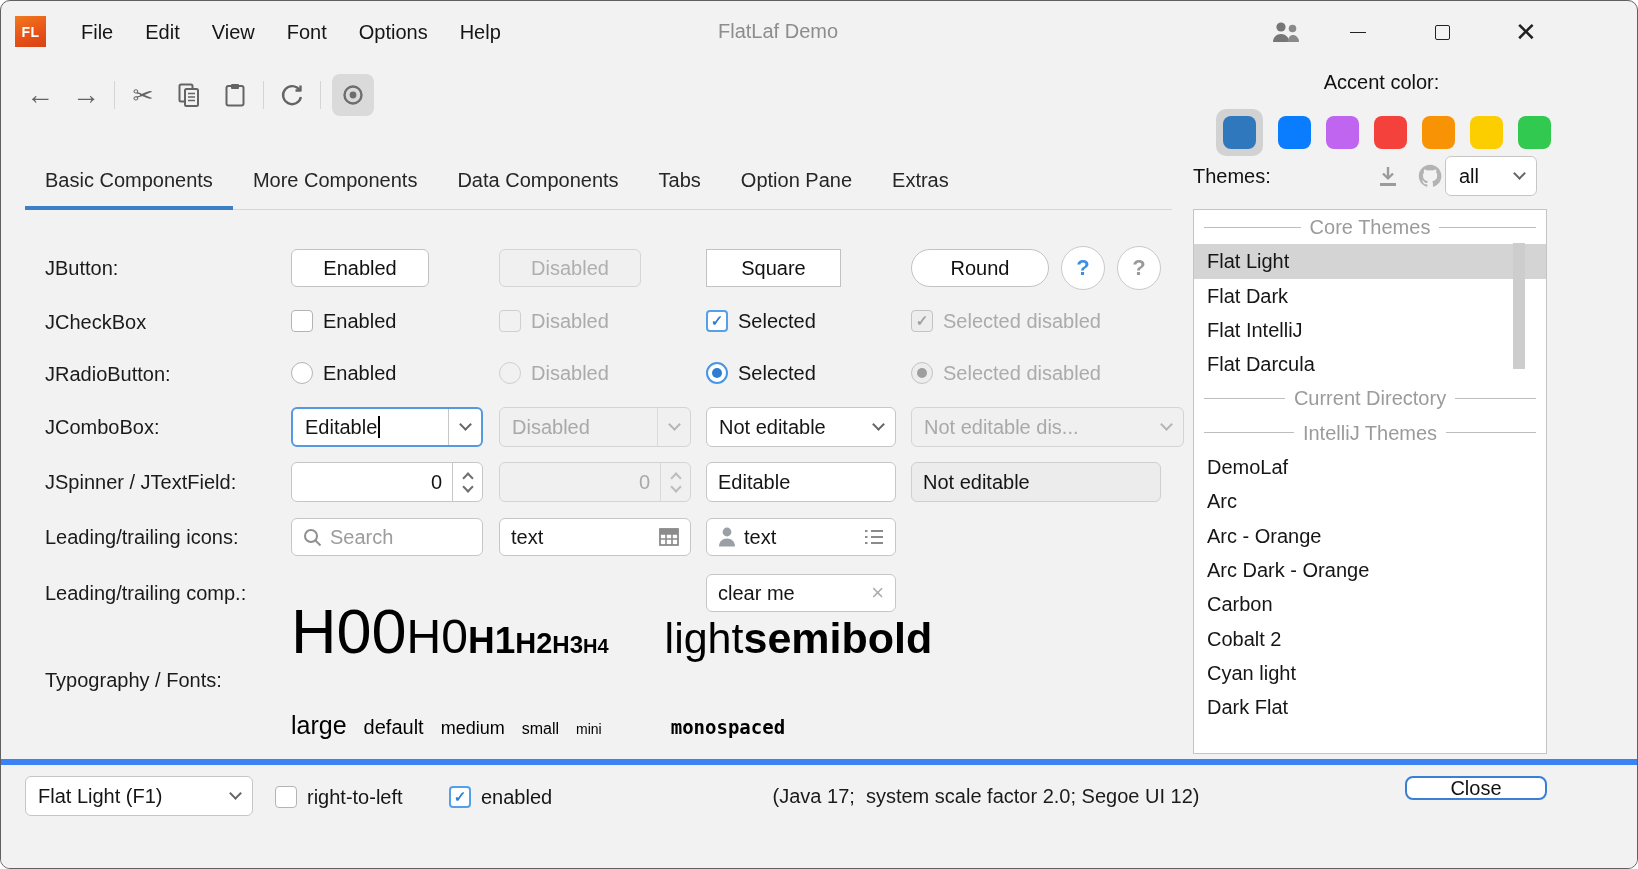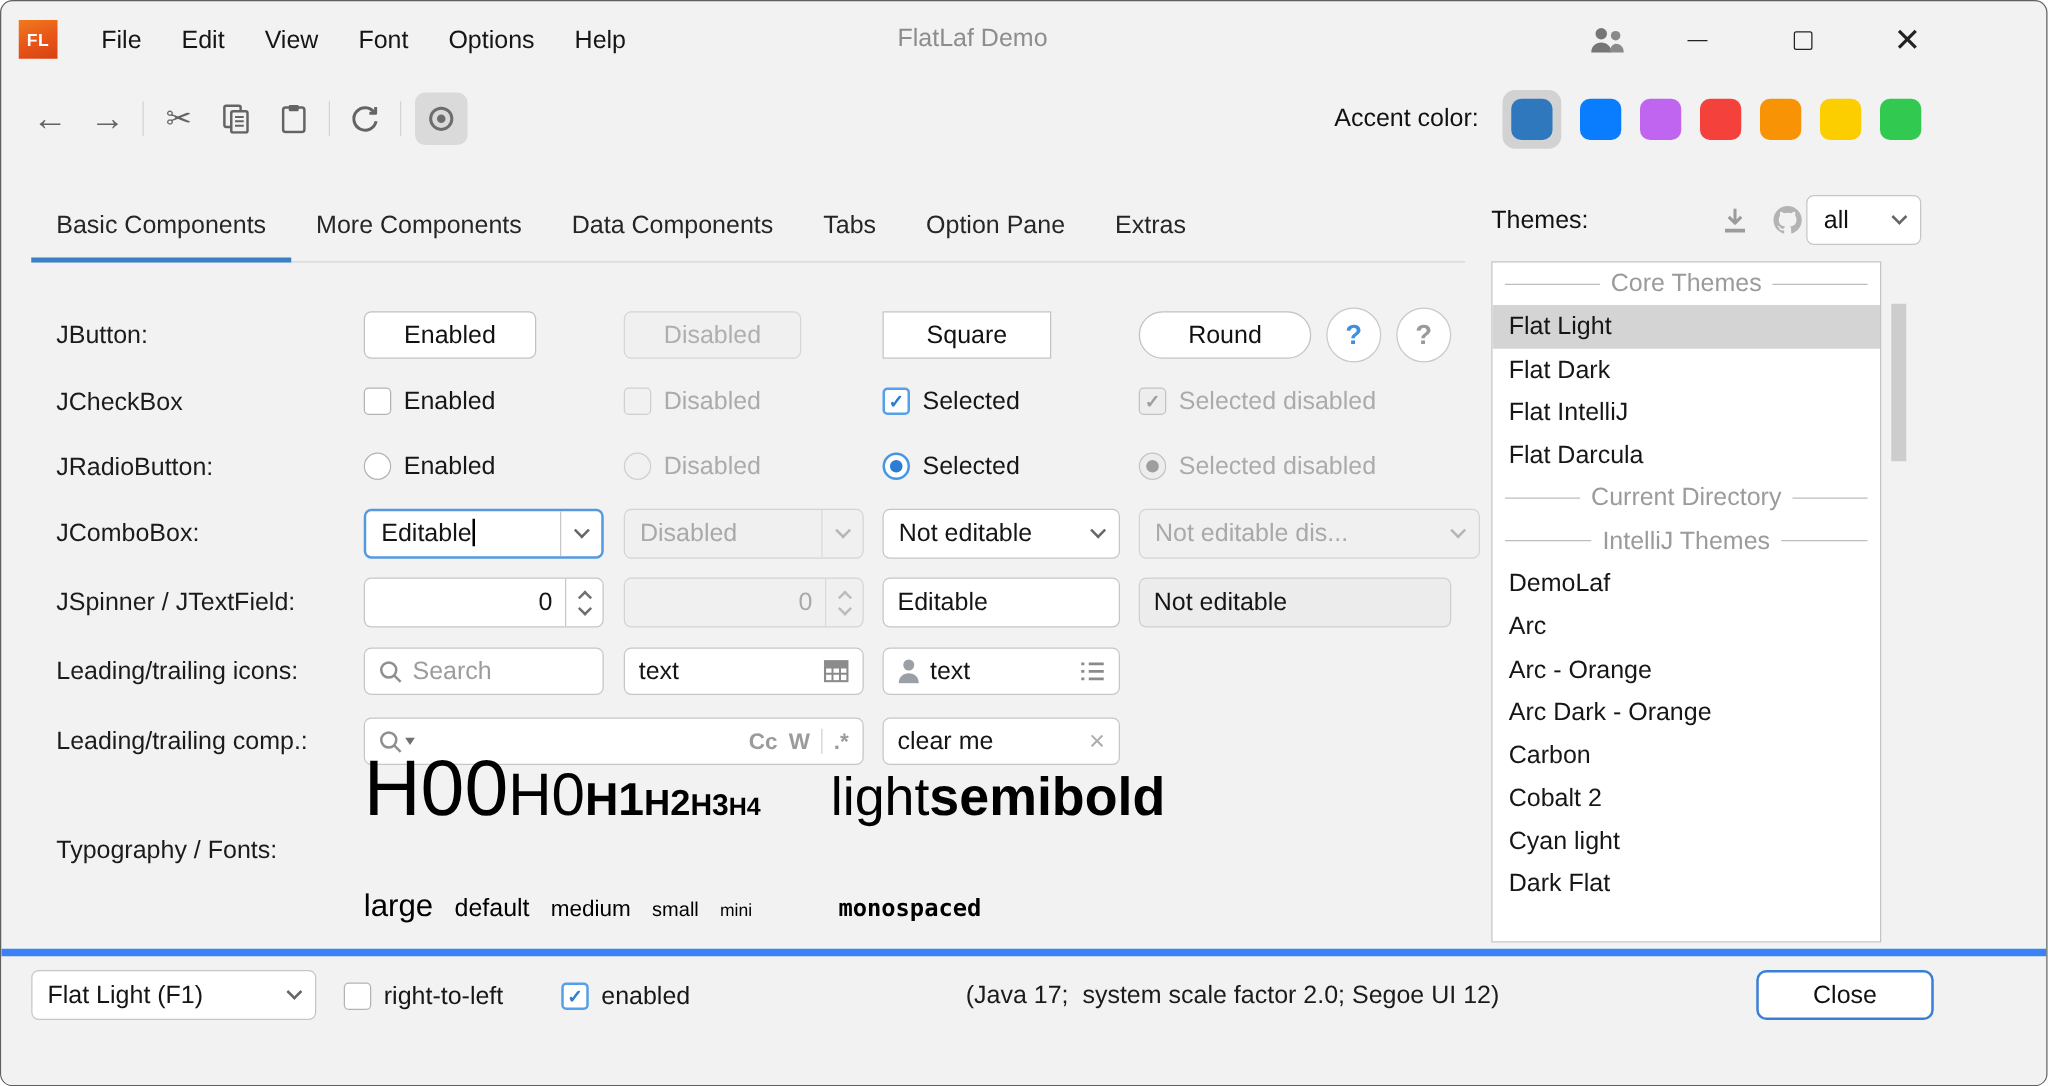--- a/index.html
+++ b/index.html
@@ -17,36 +17,36 @@
   .winbtn { width:46px; height:62px; display:flex; align-items:center; justify-content:center; font-size:20px; color:#222; }
   .minimize { left:1334px; } .maximize { left:1418px; } .closebtn { left:1502px; }
   .max-glyph { width:15px; height:15px; border:1.6px solid #222; border-radius:2px; }
   .min-glyph { width:16px; height:0; border-top:1.8px solid #222; }
 
   
   .toolbar { position:absolute; left:16px; top:70px; height:48px; display:flex; align-items:center; }
   .tool-icon { width:46px; height:42px; display:flex; align-items:center; justify-content:center; color:#646464; font-size:25px; }
   .tool-sep { width:1px; height:28px; background:#d4d4d4; margin:0 5px; }
   .tool-toggle { background:#dadada; border-radius:8px; width:42px; height:42px; margin-left:6px; }
-  .accent-bar { position:absolute; right:100px; top:70px; height:48px; display:flex; align-items:center; gap:15px; }
+  .accent-bar { position:absolute; right:86px; top:70px; height:48px; display:flex; align-items:center; gap:15px;flex-direction:column; }
   .accent-label { font-size:20px; color:#111; margin-right:4px; }
   .swatch { width:33px; height:33px; border-radius:8px; }
   .swatch-wrap { width:47px; height:47px; border-radius:10px; background:#d2d2d2; display:flex; align-items:center; justify-content:center; }
 
   
   .tabstrip { position:absolute; left:24px; top:151px; width:1147px; height:58px; border-bottom:1px solid #d6d6d6; display:flex; }
   .tab { position:relative; padding:0 20px; font-size:20px; color:#262626; line-height:56px; }
   .tab.active::after { content:""; position:absolute; left:0; right:0; bottom:-1px; height:4px; background:#3b7fc7; }
 
   
   .themes-head { position:absolute; left:1192px; top:152px; width:346px; height:46px; display:flex; align-items:center; }
   .themes-label { font-size:20px; color:#111; }
   .icon-btn { width:42px; height:42px; display:flex; align-items:center; justify-content:center; }
   .theme-filter { position:absolute; left:1444px; top:155px; width:92px; height:40px; background:#fff; border:1px solid #c6c6c6; border-radius:6px; display:flex; align-items:center; padding-left:13px; font-size:20px; color:#111; }
-  .themes-list { position:absolute; left:1192px; top:208px; width:312px; height:545px; background:#fff; border:1px solid #c4c4c4; overflow:hidden; font-size:20px; }
+  .themes-list { position:absolute; left:1192px; top:208px; width:354px; height:545px; background:#fff; border:1px solid #c4c4c4; overflow:hidden; font-size:20px; }
   .theme-row { height:34.3px; line-height:34.3px; padding-left:13px; color:#161616; white-space:nowrap; }
   .theme-row.selected { background:#d4d4d4; }
   .theme-header { display:flex; align-items:center; color:#9b9b9b; padding:0 10px; }
   .theme-header::before, .theme-header::after { content:""; flex:1; border-top:1px solid #bdbdbd; }
   .theme-header::before { margin-right:9px; } .theme-header::after { margin-left:9px; }
   .list-scroll { position:absolute; left:1512px; top:242px; width:12px; height:126px; background:#cdcdcd; }
 
   
   .rowlabel { position:absolute; left:44px; font-size:20px; color:#1b1b1b; height:28px; line-height:28px; white-space:nowrap; }
   .btn { position:absolute; height:38px; background:#fff; border:1px solid #c2c2c2; border-radius:6px; font-size:20px; color:#111; display:flex; align-items:center; justify-content:center; }
@@ -96,21 +96,21 @@
   .h2{font-size:29px;font-weight:700;} .h3{font-size:24px;font-weight:700;} .h4{font-size:20px;font-weight:700;}
   .w-light{font-size:43px;font-weight:300;margin-left:56px;} .w-semibold{font-size:43px;font-weight:700;margin-top:28px;}
   .s-large{font-size:25px;} .s-default{font-size:20px;} .s-medium{font-size:18px;} .s-small{font-size:16px;} .s-mini{font-size:14px;}
   .s-mono{font-size:19px;font-family:"DejaVu Sans Mono",monospace;font-weight:600;margin-left:52px;}
 
   
   .bottombar { position:absolute; left:0; right:0; top:758px; bottom:0; border-top:6px solid #3b82f6; background:#f2f2f2; }
   .lnf-combo { left:24px; top:11px; width:228px; }
   .bb-check { top:19px; }
   .status { position:absolute; left:985px; top:20px; transform:translateX(-50%); font-size:20px; color:#1b1b1b; white-space:pre; }
-  .close-btn { position:absolute; left:1404px; top:11px; width:142px; height:40px; background:#fff; border:2px solid #3a7fd5; border-radius:8px; font-size:20px; color:#111; display:flex; align-items:center; justify-content:center; }
+  .close-btn { position:absolute; left:1404px; top:11px; width:142px; height:24px; background:#fff; border:2px solid #3a7fd5; border-radius:8px; font-size:20px; color:#111; display:flex; align-items:center; justify-content:center; }
   svg { display:block; }
 </style>
 </head>
 <body>
 
 <div class="window">
 
   <div class="titlebar">
     <div class="logo">FL</div>
     <div class="menubar">
@@ -365,37 +365,20 @@
         </svg>
     </span>
     <span>text</span>
     <span class="ficon" style="margin-left:auto;">
       <svg width="20" height="16" viewBox="0 0 20 16" stroke="#8b8b8b" stroke-width="2.2">
           <path d="M1 2h2.5M7 2h12M1 8h2.5M7 8h12M1 14h2.5M7 14h12"></path>
         </svg>
     </span>
   </div>
 
-  <div class="field" style="left:290px;top:573px;width:400px;gap:6px;">
-    <span class="ficon" style="gap:2px;">
-      <svg width="19" height="19" viewBox="0 0 19 19" fill="none" stroke="#8f8f8f" stroke-width="2">
-          <circle cx="8" cy="8" r="6"></circle>
-          <path d="M12.5 12.5l5 5"></path>
-        </svg>
-      <svg width="8" height="6" viewBox="0 0 8 6">
-          <path d="M0 0h8L4 6z" fill="#6f6f6f"></path>
-        </svg>
-    </span>
-    <span class="search-opts">
-      <span>Cc</span>
-      <span>W</span>
-      <span class="vline"></span>
-      <span>.*</span>
-    </span>
-  </div>
   <div class="field" style="left:705px;top:573px;width:190px;">
     <span>clear me</span>
     <span style="margin-left:auto;color:#adadad;font-size:22px;">×</span>
   </div>
 
   <div class="typo-head">
     <span class="h00">H00</span>
     <span class="h0">H0</span>
     <span class="h1">H1</span>
     <span class="h2">H2</span>

